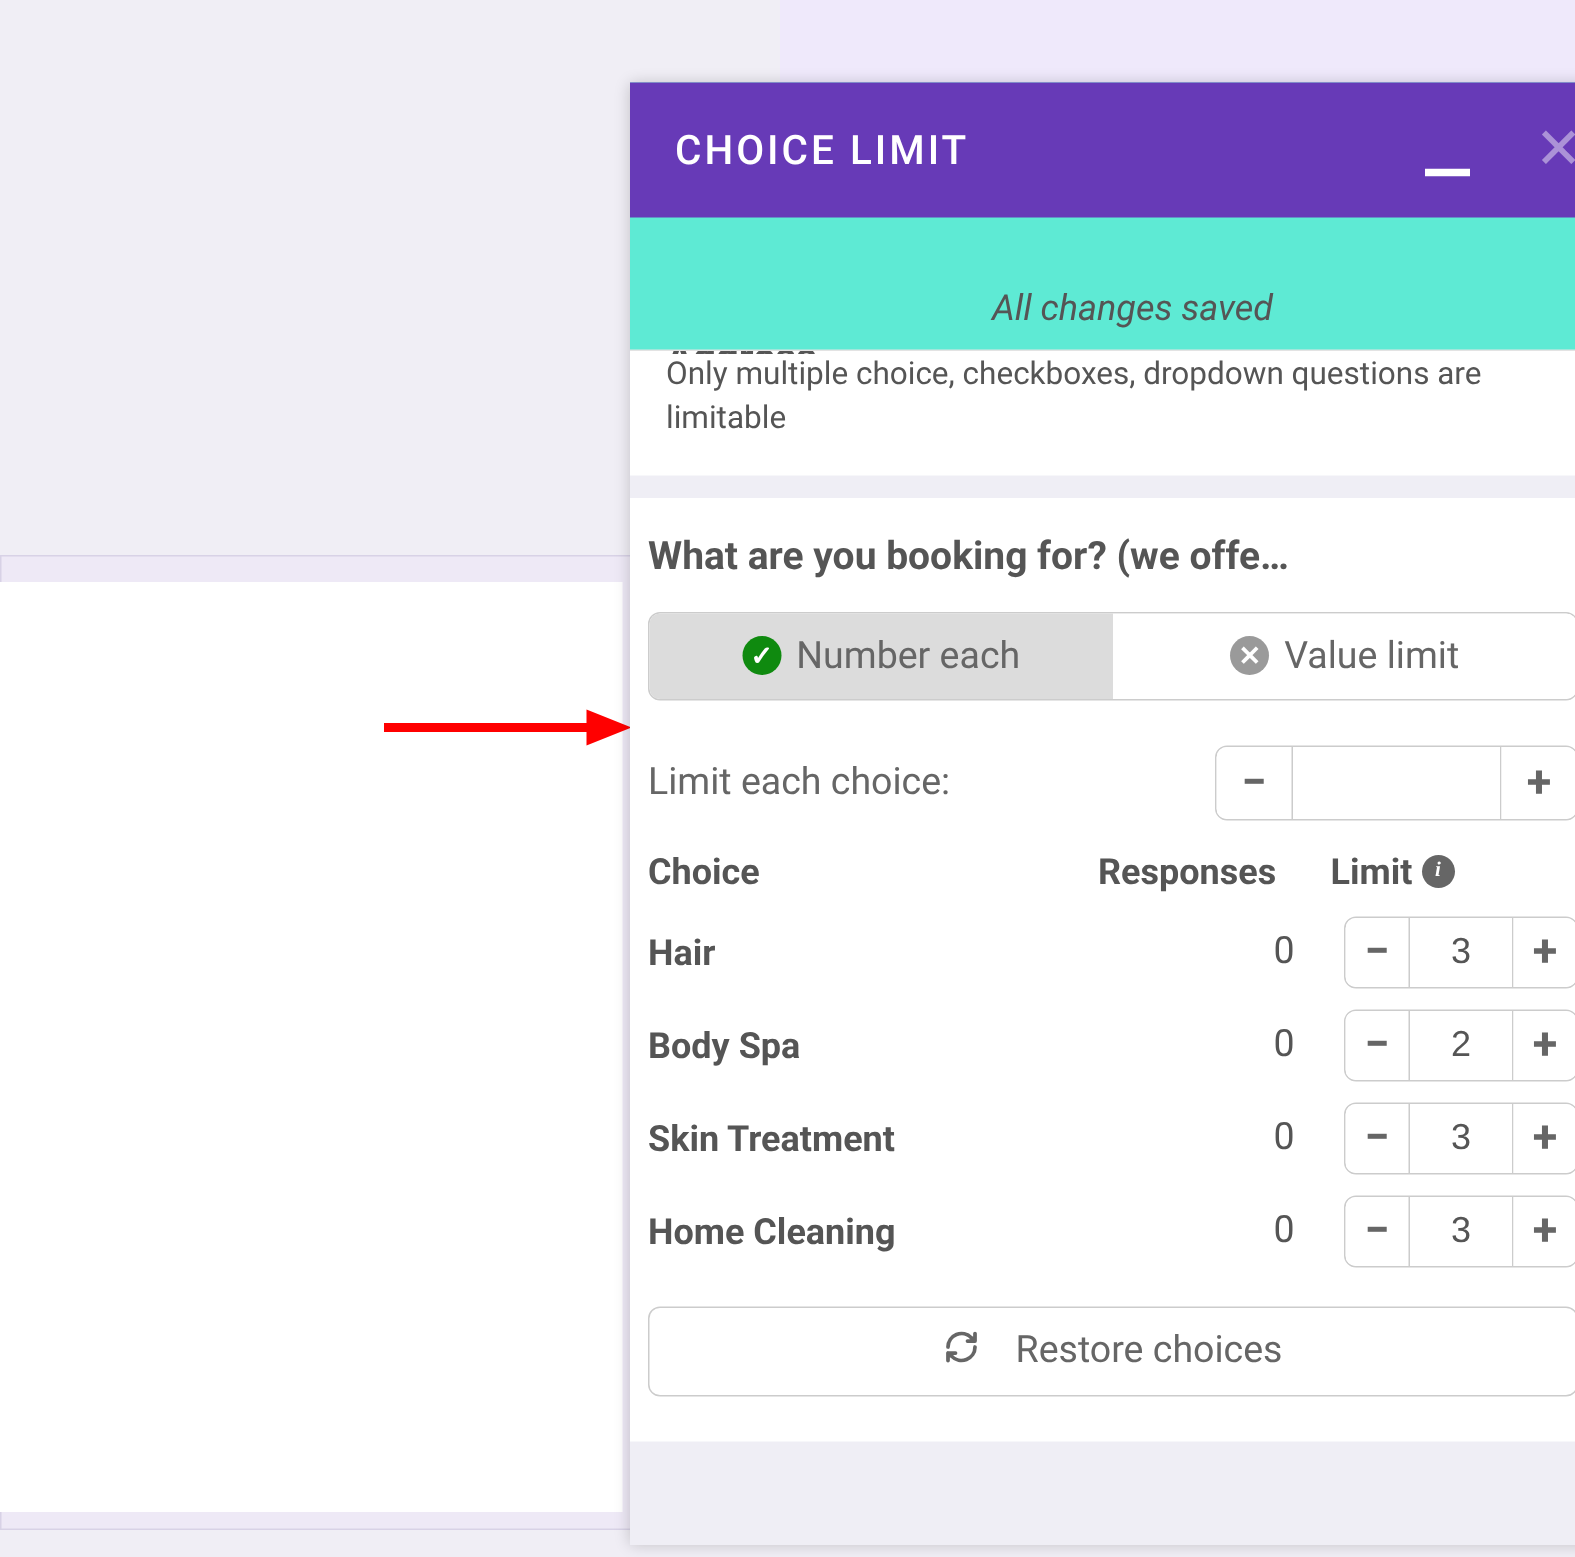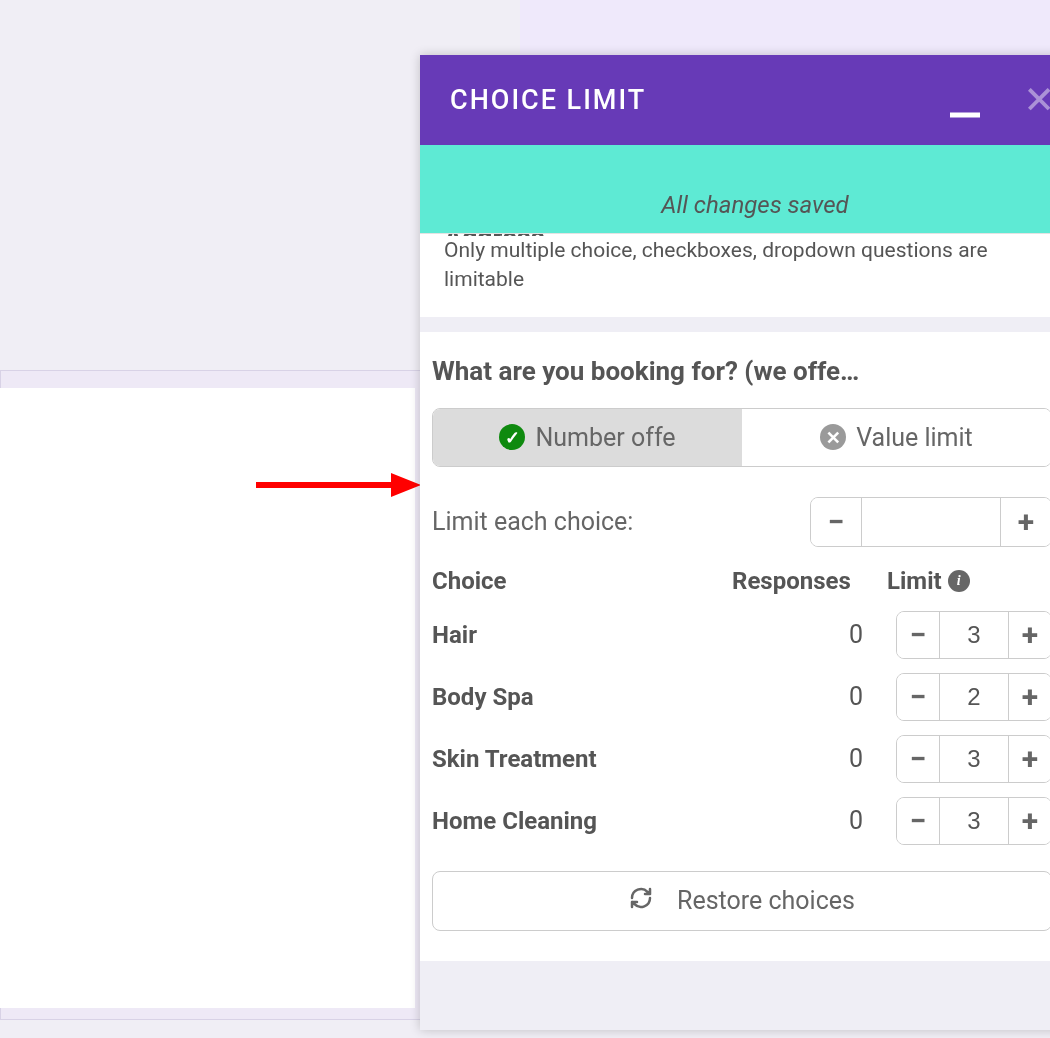--- a/index.html
+++ b/index.html
@@ -328,21 +328,21 @@
       <div class="cutoff-heading">Address</div>
       <div class="help-text">Only multiple choice, checkboxes, dropdown questions are limitable</div>
     </div>
 
     <div class="section-main">
       <div class="question-title">What are you booking for? (we offe…</div>
 
       <div class="segmented">
         <div class="seg-btn active">
           <span class="seg-icon-check">✓</span>
-          <span>Number offe</span>
+          <span>Number each</span>
         </div>
         <div class="seg-btn">
           <span class="seg-icon-x">✕</span>
           <span>Value limit</span>
         </div>
       </div>
 
       <div class="limit-each-row">
         <span class="limit-each-label">Limit each choice:</span>
         <div class="stepper">

